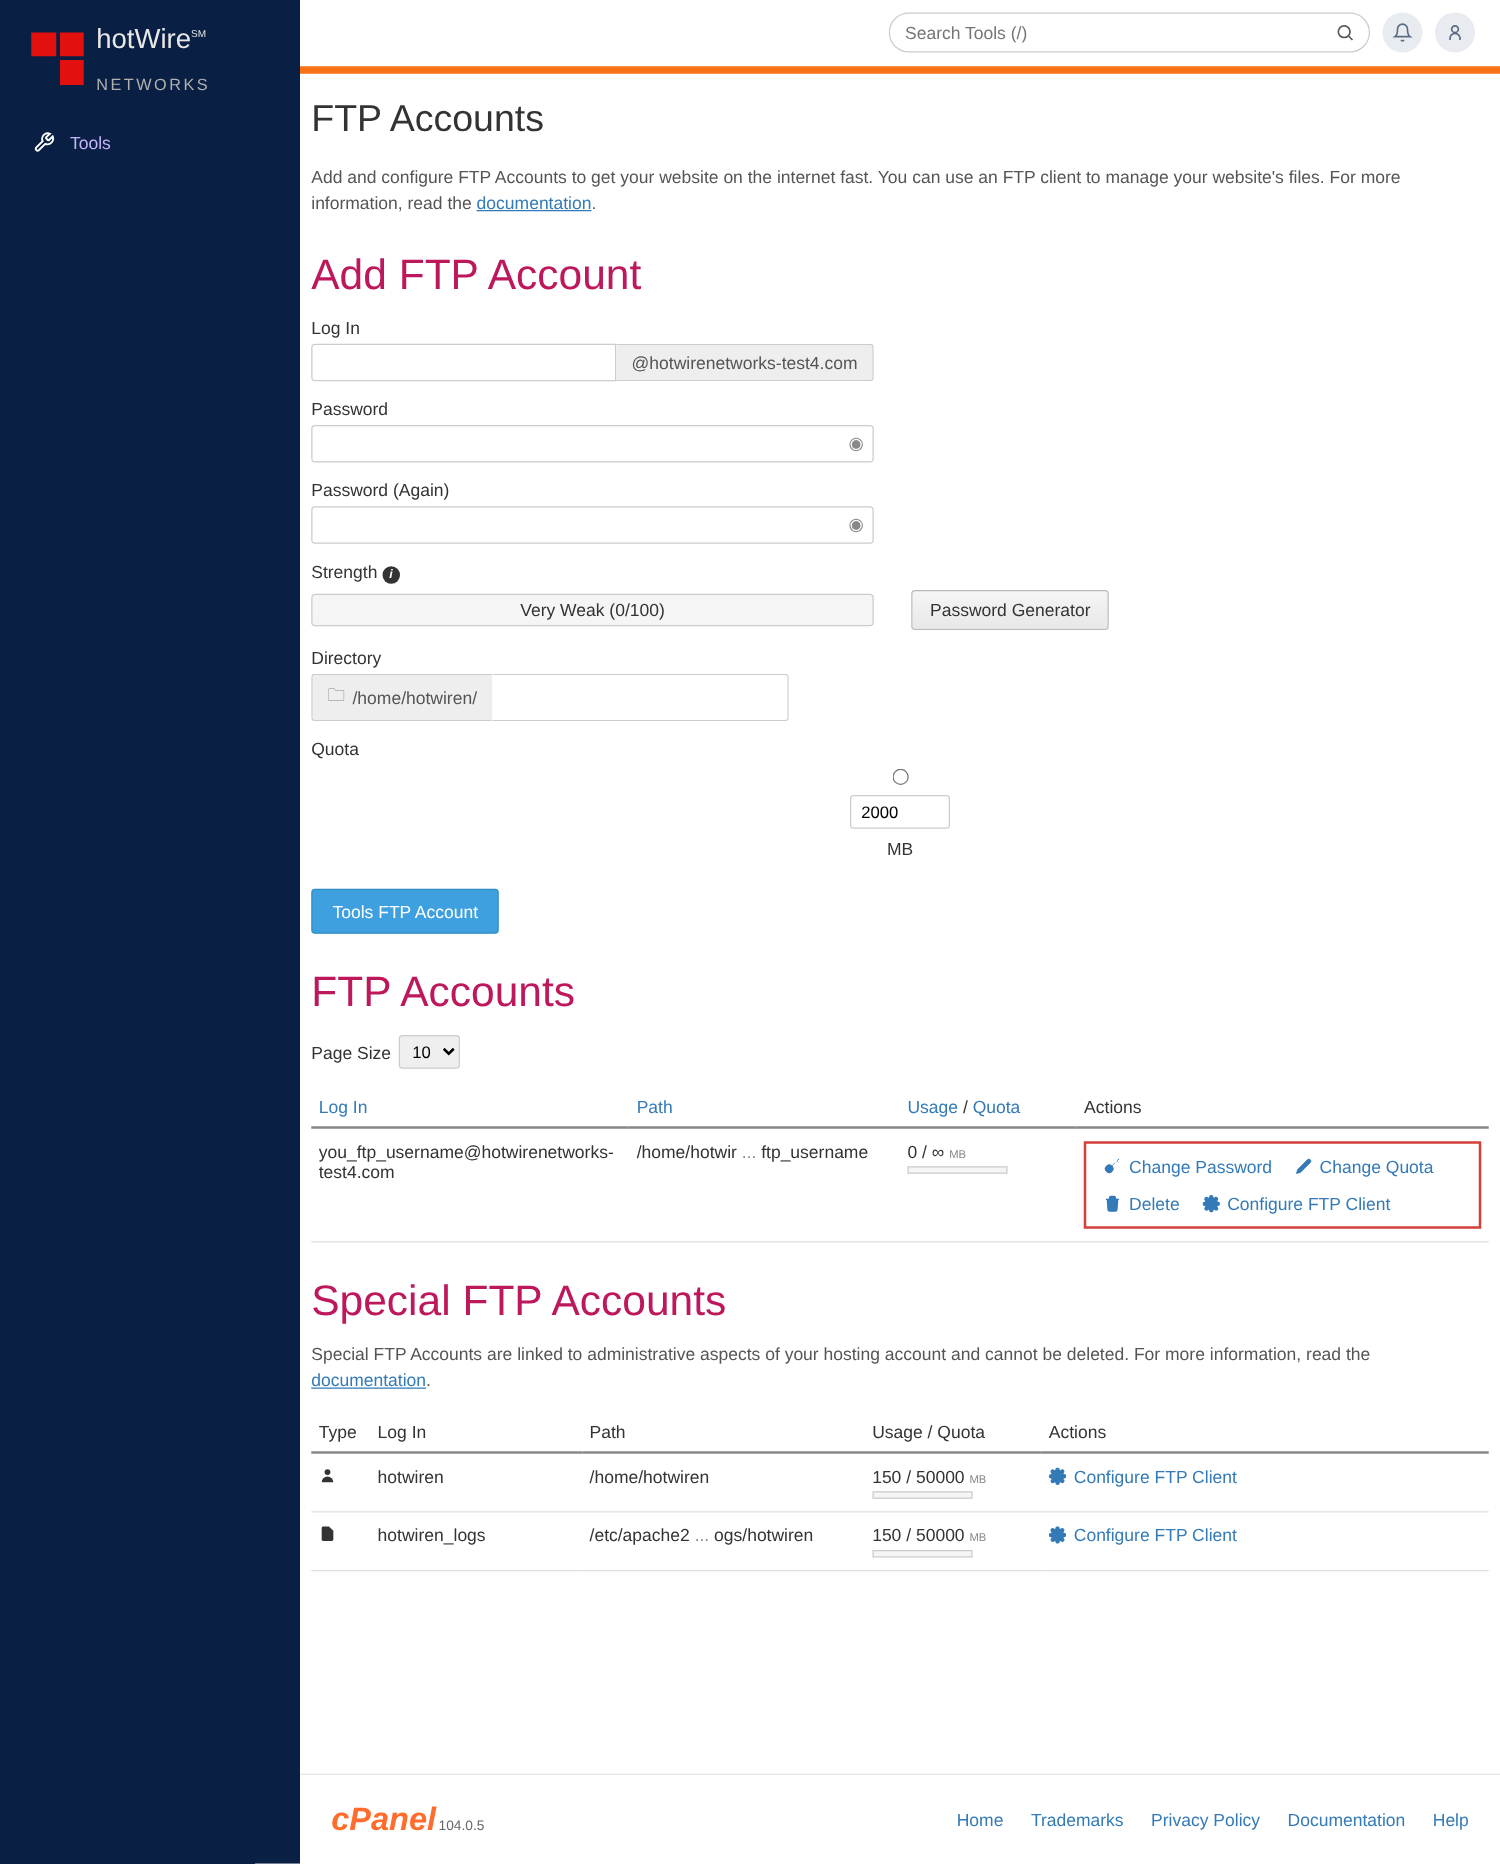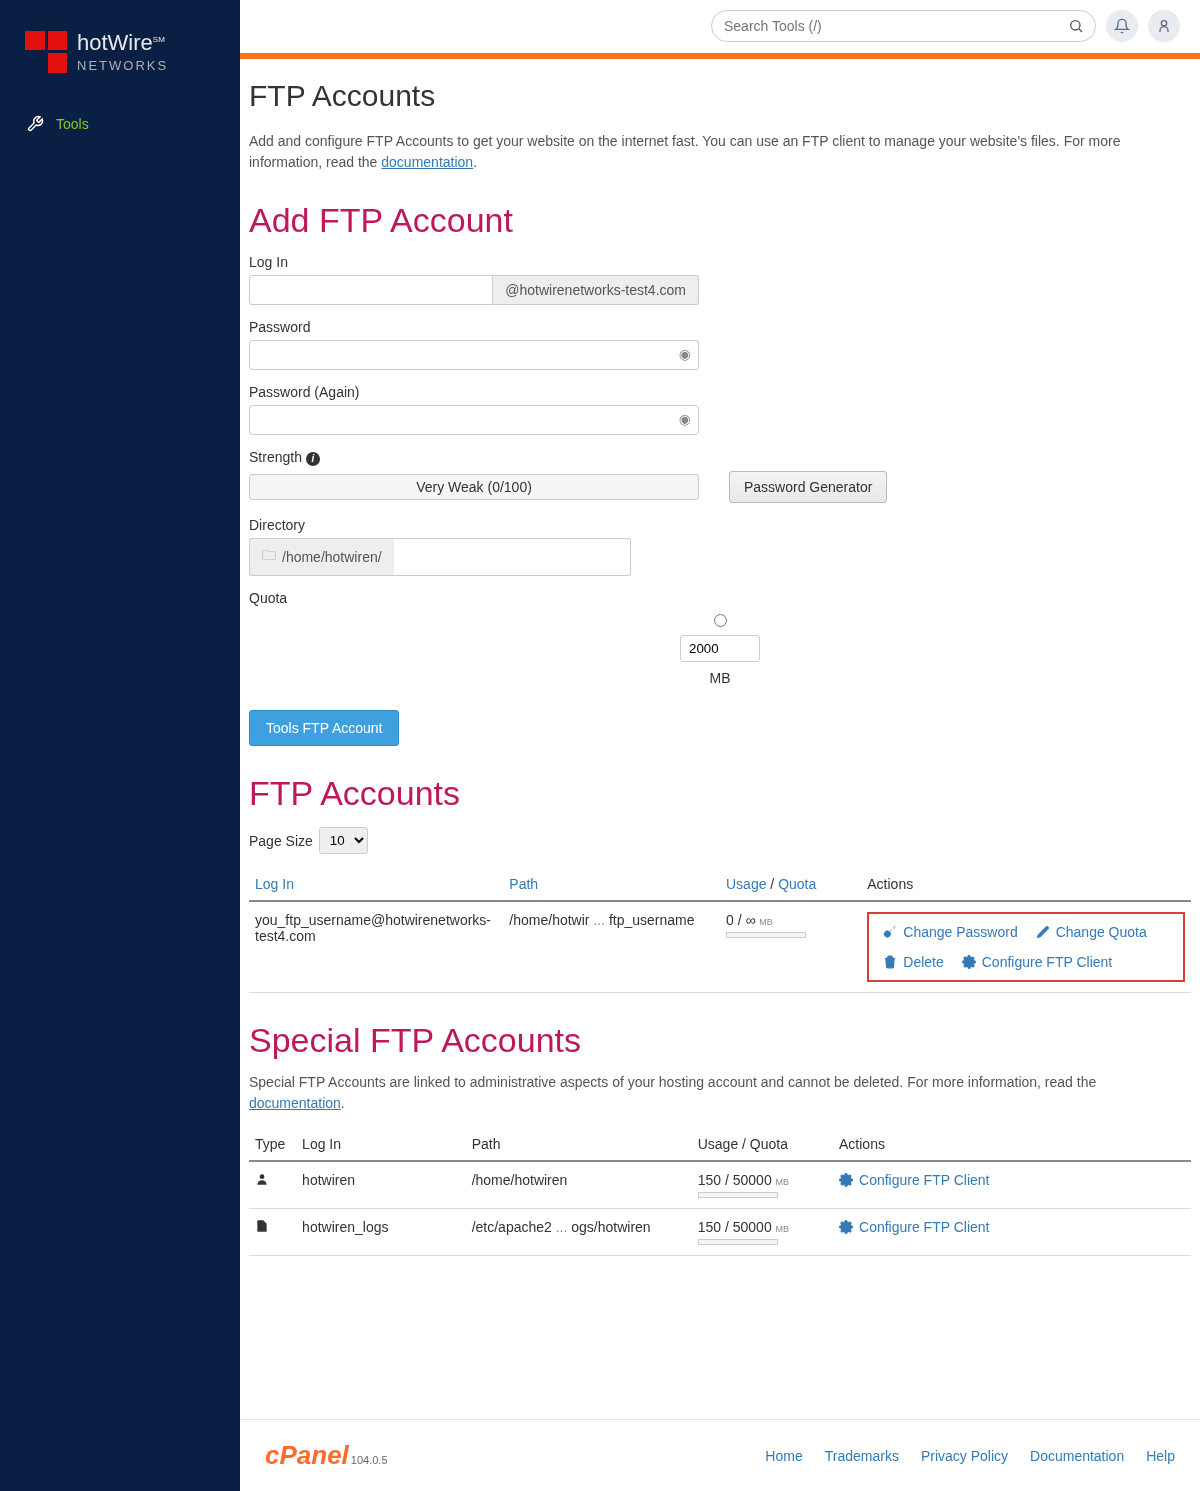--- a/index.html
+++ b/index.html
@@ -1,26 +1,26 @@
 <!DOCTYPE html>
 <html><head>
 <meta charset="utf-8">
 <style>
 * { box-sizing: border-box; margin: 0; padding: 0; }
 body { font-family: -apple-system, BlinkMacSystemFont, "Segoe UI", Helvetica, Arial, sans-serif; font-size: 14px; color: #333; background: #fff; }
 .container { display: flex; min-height: 1491px; width: 1200px; }
 .sidebar { width: 240px; background: #0a1f44; color: #fff; flex-shrink: 0; }
-.logo { padding: 30px 25px; display: flex; align-items: center; gap: 10px; }
+.logo { padding: 18px 25px; display: flex; align-items: center; gap: 10px; }
 .logo-squares { display: grid; grid-template-columns: 1fr 1fr; grid-template-rows: 1fr 1fr; gap: 3px; width: 42px; height: 42px; }
 .logo-squares span:nth-child(1), .logo-squares span:nth-child(2), .logo-squares span:nth-child(4) { background: #e31010; }
 .logo-squares span:nth-child(3) { background: transparent; }
 .logo-text { font-size: 22px; font-weight: 400; color: #e8e8e8; }
 .logo-text .sm { font-size: 8px; vertical-align: super; }
-.logo-sub { font-size: 13px; letter-spacing: 2px; color: #b0b0b0; margin-top: 2px; }
-.nav-item { display: flex; align-items: center; gap: 12px; padding: 12px 26px; color: #84cc16; cursor: pointer; }
+.logo-sub { font-size: 13px; letter-spacing: 2px; color: #b0b0b0; margin-top: 16px; }
+.nav-item { display: flex; align-items: center; gap: 12px; padding: 12px 26px; color: #c4b5fd; cursor: pointer; }
 .nav-item svg { width: 18px; height: 18px; stroke: #fff; fill: none; }
 .main { flex: 1; background: #fff; display: flex; flex-direction: column; }
 .topbar { display: flex; justify-content: flex-end; align-items: center; padding: 10px 20px; gap: 10px; border-bottom: 1px solid transparent; }
 .search-box { position: relative; width: 385px; }
 .search-box input { width: 100%; padding: 7px 30px 7px 12px; border: 1px solid #ccc; border-radius: 16px; font-size: 14px; }
 .search-box svg { position: absolute; right: 12px; top: 50%; transform: translateY(-50%); width: 16px; height: 16px; stroke: #555; fill: none; }
 .icon-btn { width: 32px; height: 32px; border-radius: 50%; background: #e8ecf0; display: flex; align-items: center; justify-content: center; cursor: pointer; }
 .icon-btn svg { width: 16px; height: 16px; stroke: #5a6a85; fill: none; }
 .content { padding: 20px 9px; flex: 1; border-top: 6px solid #f97316; }
 h1 { font-size: 30px; font-weight: 400; color: #333; margin-bottom: 18px; }

